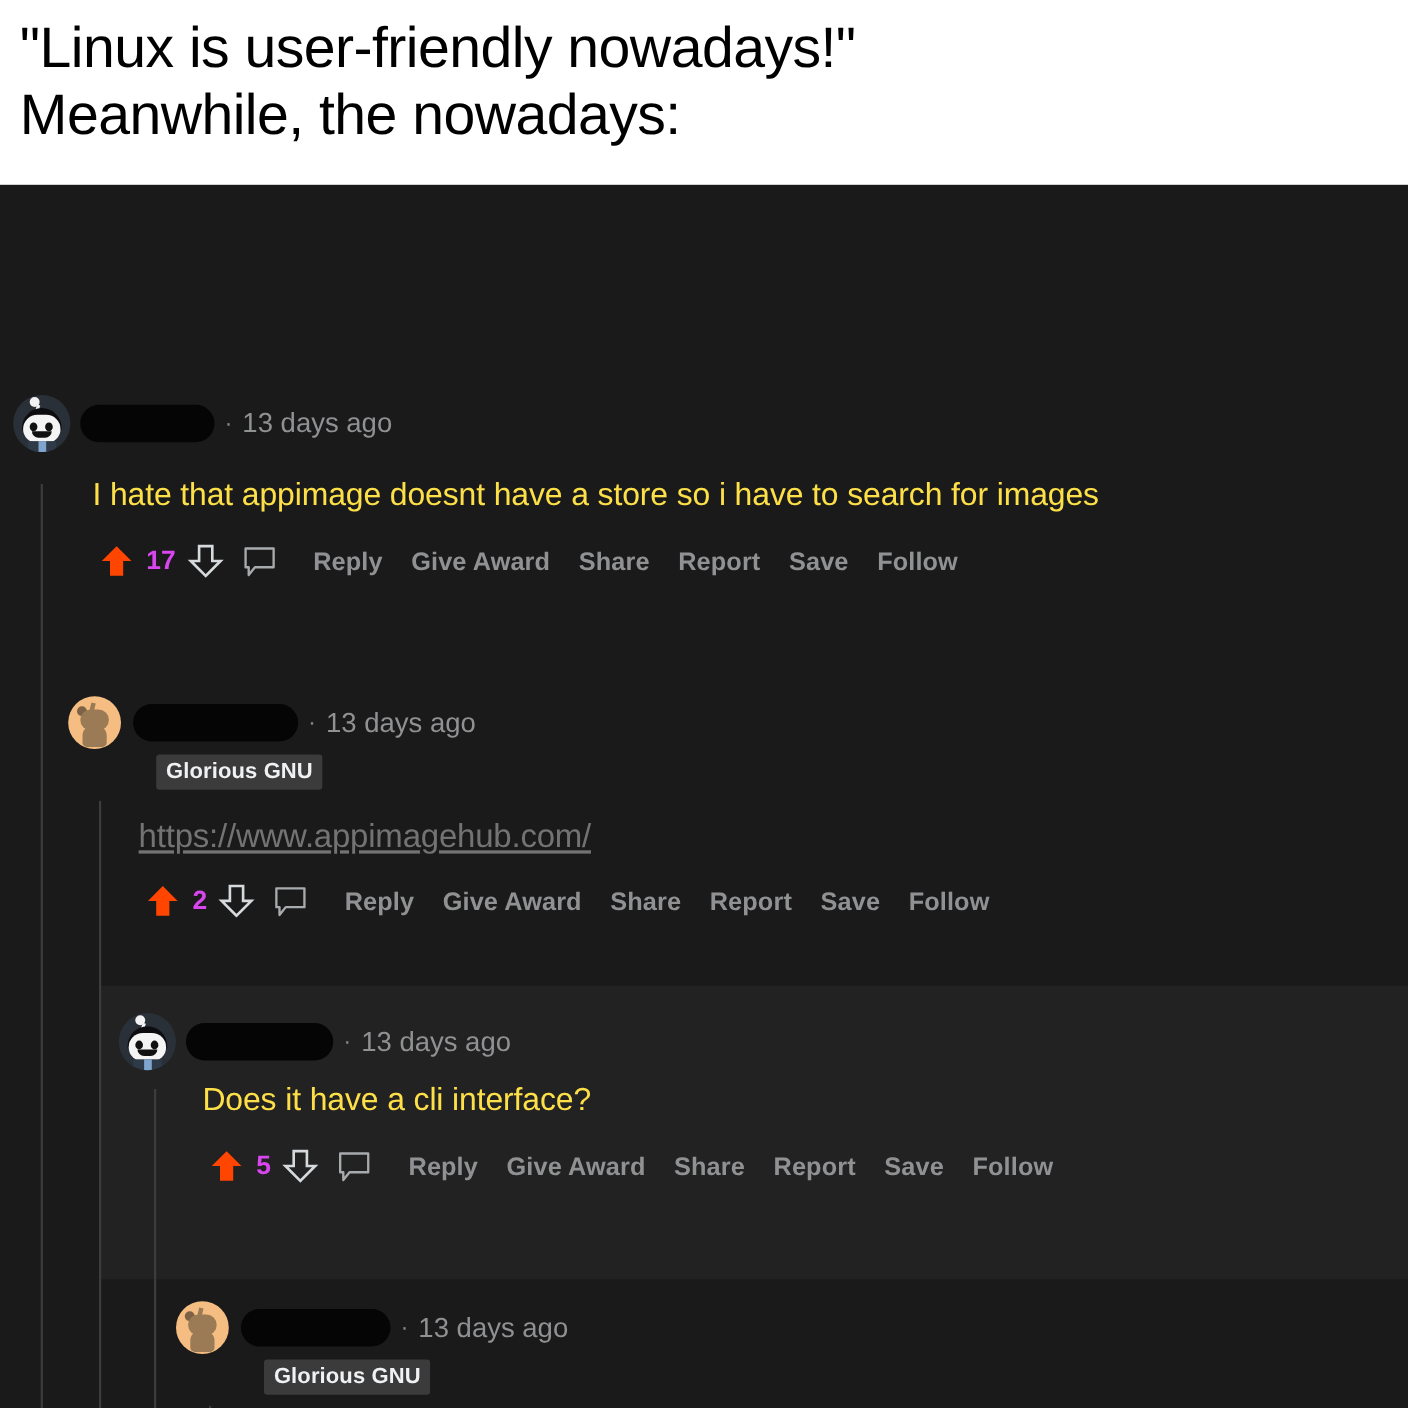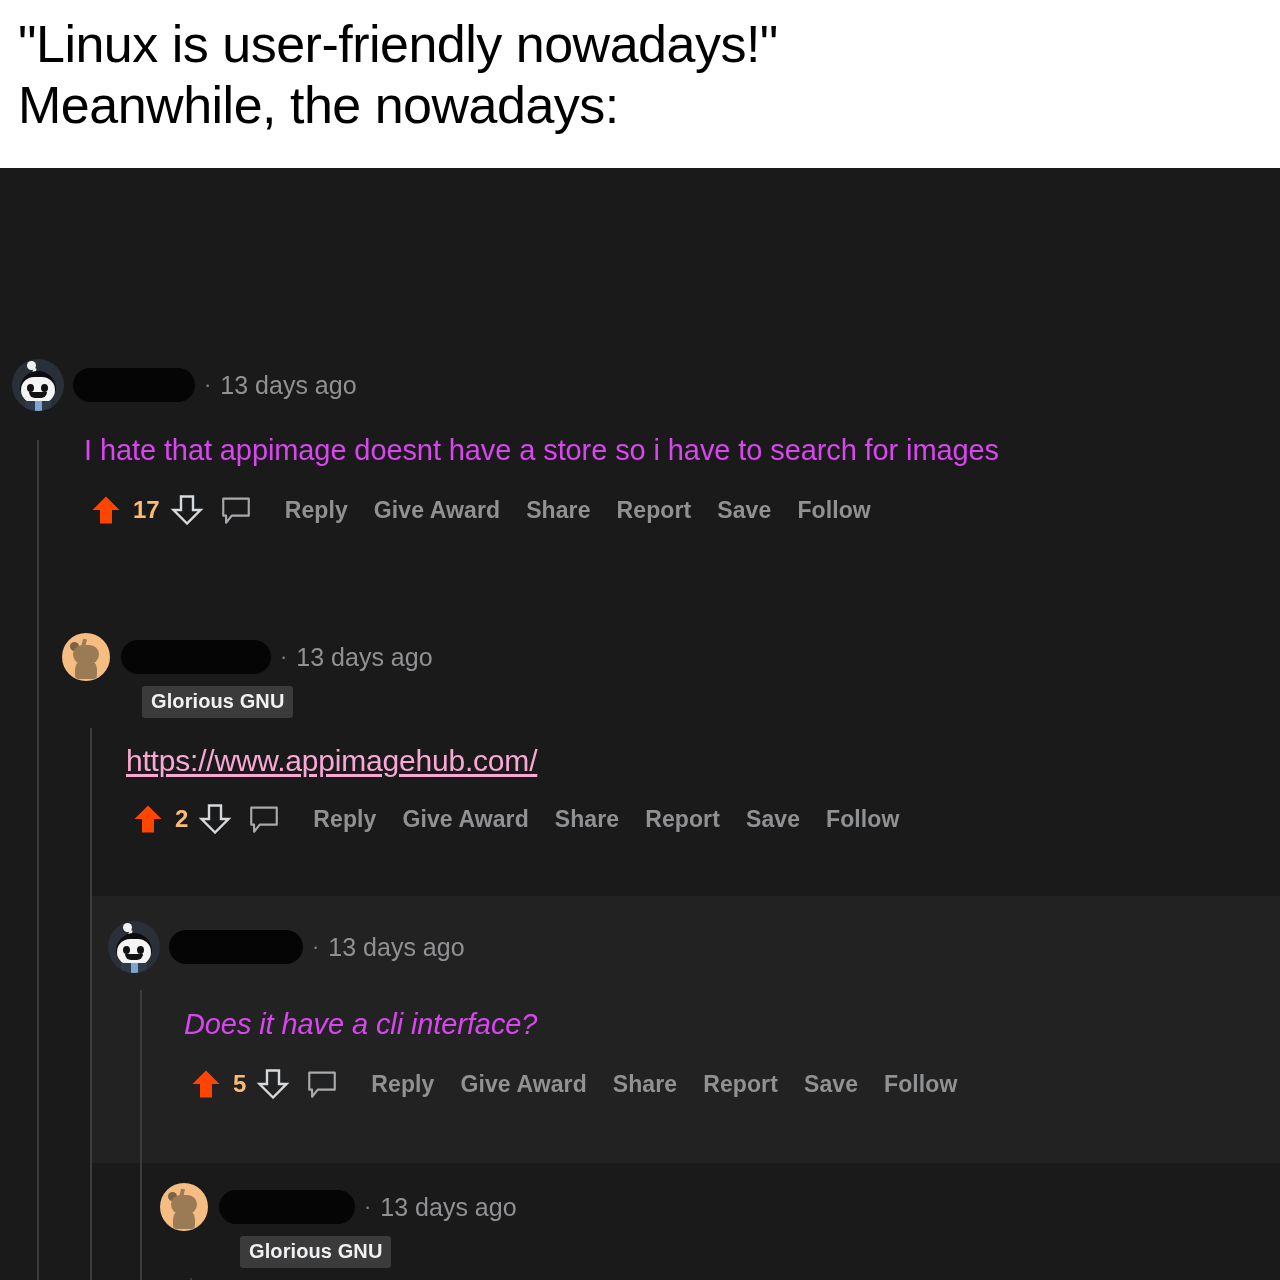--- a/index.html
+++ b/index.html
@@ -165,29 +165,29 @@
     background: #3b3b3c;
     color: #eff1f3;
     font-size: 20px;
     font-weight: bold;
     padding: 4px 9px 5px;
     border-radius: 3px;
     letter-spacing: 0.1px;
   }
 
   .cbody {
-    color: #d946ef;
+    color: #fde047;
     font-size: 29px;
     font-weight: 400;
     white-space: nowrap;
     letter-spacing: -0.1px;
   }
 
   .clink {
-    color: #f9a8d4;
+    color: #737373;
     font-size: 30px;
     text-decoration: underline;
     text-underline-offset: 3px;
     white-space: nowrap;
     letter-spacing: -0.2px;
   }
 
   
   .actions {
     display: flex;
@@ -195,21 +195,21 @@
     gap: 0;
     height: 46px;
   }
   .vote-arrow { display: block; }
   .score {
     font-size: 24px;
     font-weight: bold;
     margin: 0 9px;
     white-space: nowrap;
   }
-  .score.up { color: #fdba74; }
+  .score.up { color: #d946ef; }
   .bubble { margin: 0 6px 0 14px; display: block; }
   .act {
     color: #909193;
     font-size: 23px;
     font-weight: bold;
     margin-left: 26px;
     white-space: nowrap;
     letter-spacing: 0.1px;
   }
   .act:first-of-type { margin-left: 16px; }
@@ -329,21 +329,21 @@
           <div class="eye l"></div>
           <div class="eye r"></div>
         <div class="stache"></div>
           <div class="body"></div>
           <div class="tie"></div>
       </div>
       <div class="redact" style="width:134px;"></div>
       <span class="meta-dot">·</span>
       <span class="timestamp">13 days ago</span>
     </div>
-    <div class="cbody" style="margin:34px 0 0 76px;font-style:italic;">Does it have a cli interface?</div>
+    <div class="cbody" style="margin:10px 0 0 76px;">Does it have a cli interface?</div>
     <div class="actions" style="margin:20px 0 0 80px;">
       <span>
         <svg class="vote-arrow" width="36" height="36" viewBox="0 0 24 24">
             <path d="M12 3 L21 12 L16 12 L16 21 L8 21 L8 12 L3 12 Z" fill="#ff4500"></path>
           </svg>
       </span>
       <span class="score up">5</span>
       <span>
         <svg class="vote-arrow" width="36" height="36" viewBox="0 0 24 24">
             <path d="M12 21 L3 12 L8 12 L8 3 L16 3 L16 12 L21 12 Z" fill="none" stroke="#d7dadc" stroke-width="1.6"></path>

